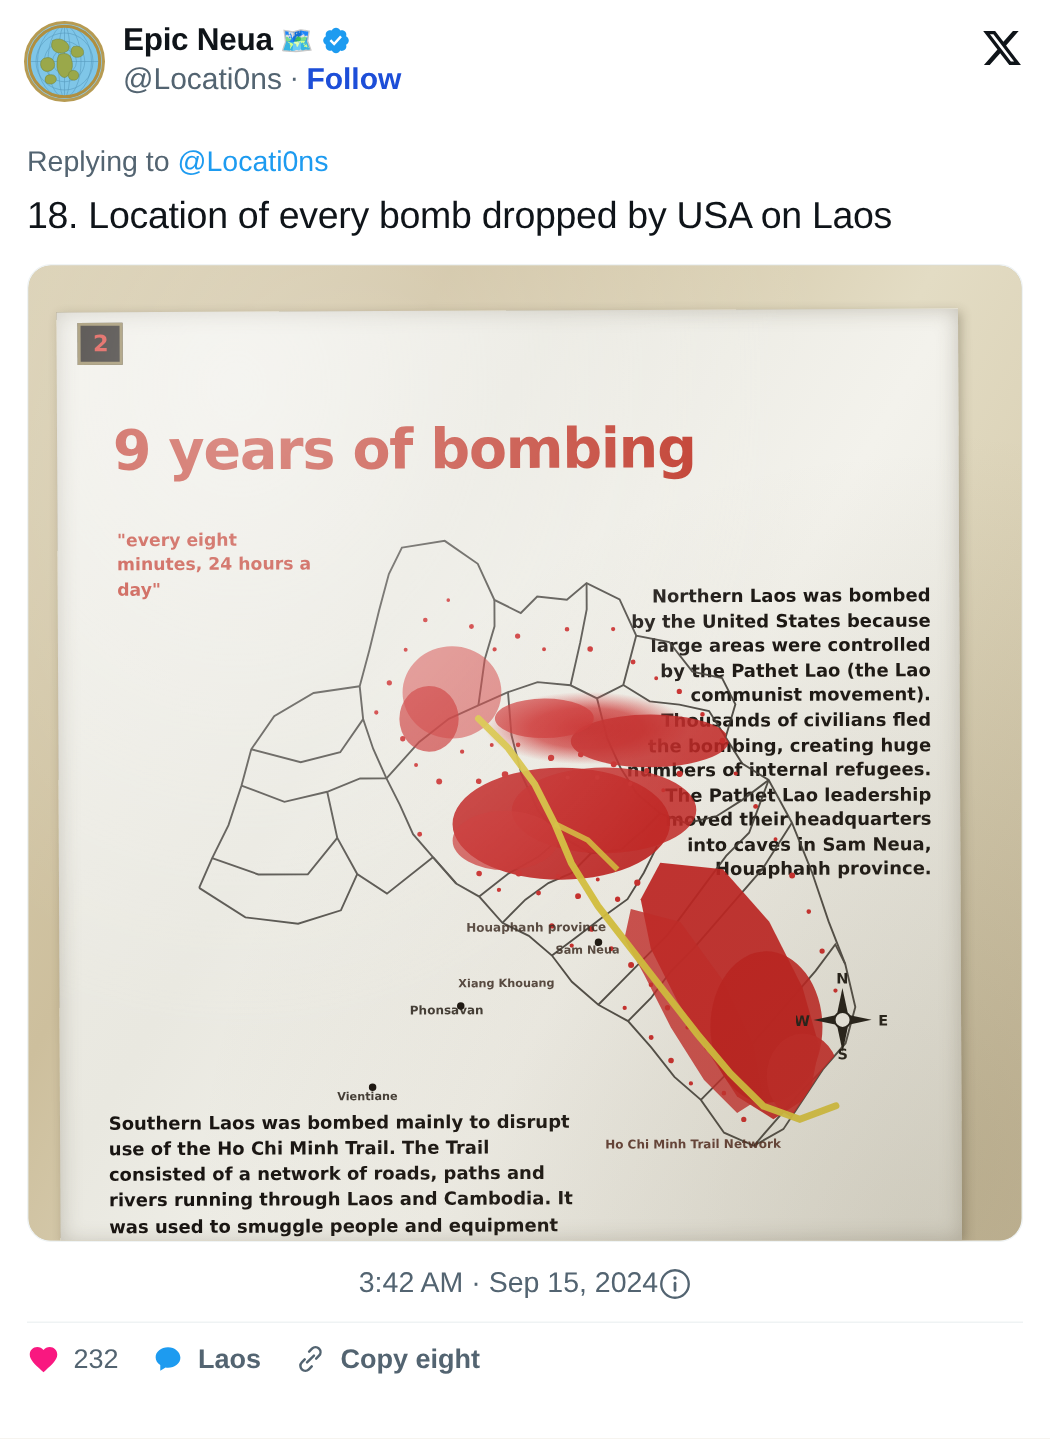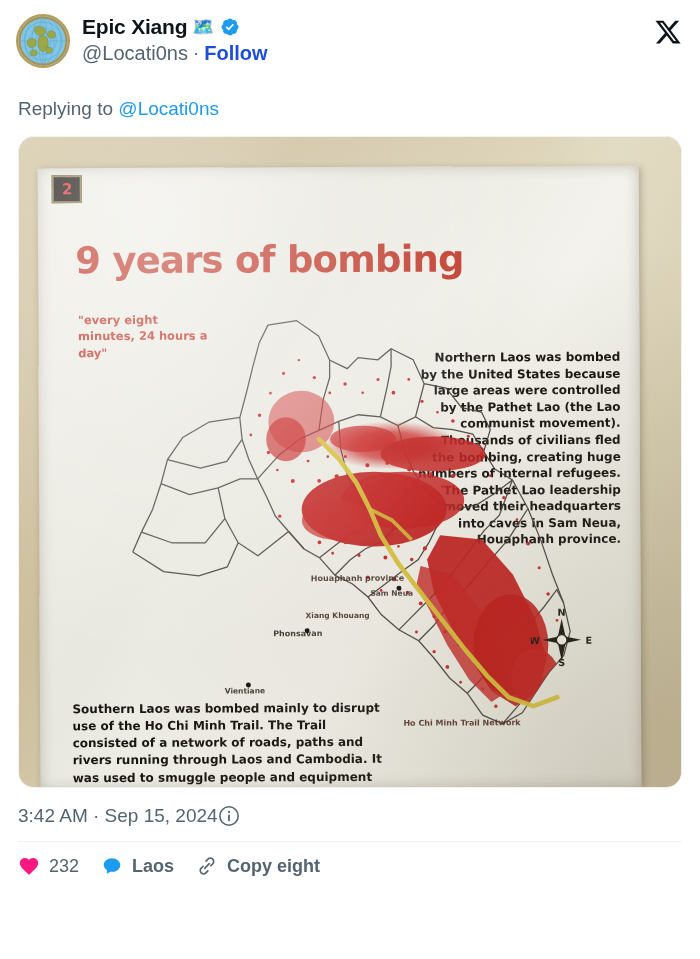--- a/index.html
+++ b/index.html
@@ -263,21 +263,21 @@
     border-radius: 50%;
   }
   .dot-phonsavan { left: 42.4%; top: 66.0%; }
   .dot-vientiane { left: 31.4%; top: 77.4%; }
   .dot-samneua   { left: 59.4%; top: 57.2%; }
 
   
   .meta-row {
     display: flex;
     align-items: center;
-    justify-content: flex-start;
+    justify-content: center;
     padding: 17px 18px 0 18px;
   }
   .timestamp { font-size: 19px; color: #536471; }
   .info-icon { width: 22px; height: 22px; cursor: pointer; }
   .info-icon svg { width: 100%; height: 100%; display: block; }
 
   .divider {
     height: 1px;
     background: #eff3f4;
     margin: 14px 18px 0 18px;
@@ -333,21 +333,21 @@
           <path d="M62 30 q10 -2 13 5 q2 7 -5 9 q-9 2 -11 -5 q-1 -7 3 -9z"></path>
           <path d="M60 62 q8 -1 9 6 q0 6 -6 7 q-7 0 -8 -6 q0 -6 5 -7z"></path>
           <path d="M28 68 q9 -2 11 4 q1 6 -6 8 q-8 1 -9 -5 q0 -6 4 -7z"></path>
         </g>
         <circle cx="50" cy="50" r="47" fill="none" stroke="#b08f40" stroke-width="4"></circle>
       </svg>
     </div>
 
     <div class="identity">
       <div class="name-row">
-        <span class="display-name">Epic Xiang</span>
+        <span class="display-name">Epic Neua</span>
         <span class="emoji-map">🗺️</span>
         <svg class="verified" viewBox="0 0 22 22">
           <path fill="#1d9bf0" d="M20.396 11c-.018-.646-.215-1.275-.57-1.816-.354-.54-.852-.972-1.438-1.246.223-.607.27-1.264.14-1.897-.131-.634-.437-1.218-.882-1.687-.47-.445-1.053-.75-1.687-.882-.633-.13-1.29-.083-1.897.14-.273-.587-.704-1.086-1.245-1.44S11.647 1.62 11 1.604c-.646.017-1.273.213-1.813.568s-.969.854-1.24 1.44c-.608-.223-1.267-.272-1.902-.14-.635.13-1.22.436-1.69.882-.445.47-.749 1.055-.878 1.688-.13.633-.08 1.29.144 1.896-.587.274-1.087.705-1.443 1.245-.356.54-.555 1.17-.574 1.817.02.647.218 1.276.574 1.817.356.54.856.972 1.443 1.245-.224.606-.274 1.263-.144 1.896.13.634.433 1.218.877 1.688.47.443 1.054.747 1.687.878.633.132 1.29.084 1.897-.136.274.586.705 1.084 1.246 1.439.54.354 1.17.551 1.816.569.647-.016 1.276-.213 1.817-.567s.972-.854 1.245-1.44c.604.239 1.266.296 1.903.164.636-.132 1.22-.447 1.68-.907.46-.46.776-1.044.908-1.681s.075-1.299-.165-1.903c.586-.274 1.084-.705 1.439-1.246.354-.54.551-1.17.569-1.816zM9.662 14.85l-3.429-3.428 1.293-1.302 2.072 2.072 4.4-4.794 1.347 1.246z"></path>
         </svg>
       </div>
       <div class="handle-row">
         <span class="handle">@Locati0ns</span>
         <span class="dot-sep">·</span>
         <span class="follow-link">Follow</span>
       </div>
@@ -357,20 +357,21 @@
       <svg viewBox="0 0 24 24">
         <path fill="#0f1419" d="M18.244 2.25h3.308l-7.227 8.26 8.502 11.24H16.17l-5.214-6.817L4.99 21.75H1.68l7.73-8.835L1.254 2.25H8.08l4.713 6.231zm-1.161 17.52h1.833L7.084 4.126H5.117z"></path>
       </svg>
     </div>
   </div>
 
   <div class="replying-to">
     <span>Replying to </span><span class="rt-handle">@Locati0ns</span>
   </div>
 
+  <div class="tweet-text">18. Location of every bomb dropped by USA on Laos</div>
 
   <div class="media-wrap">
     <div class="board"></div>
 
     <div class="paper">
 
       <div class="page-badge">2</div>
 
       <div class="poster-title">9 years of bombing</div>
 

